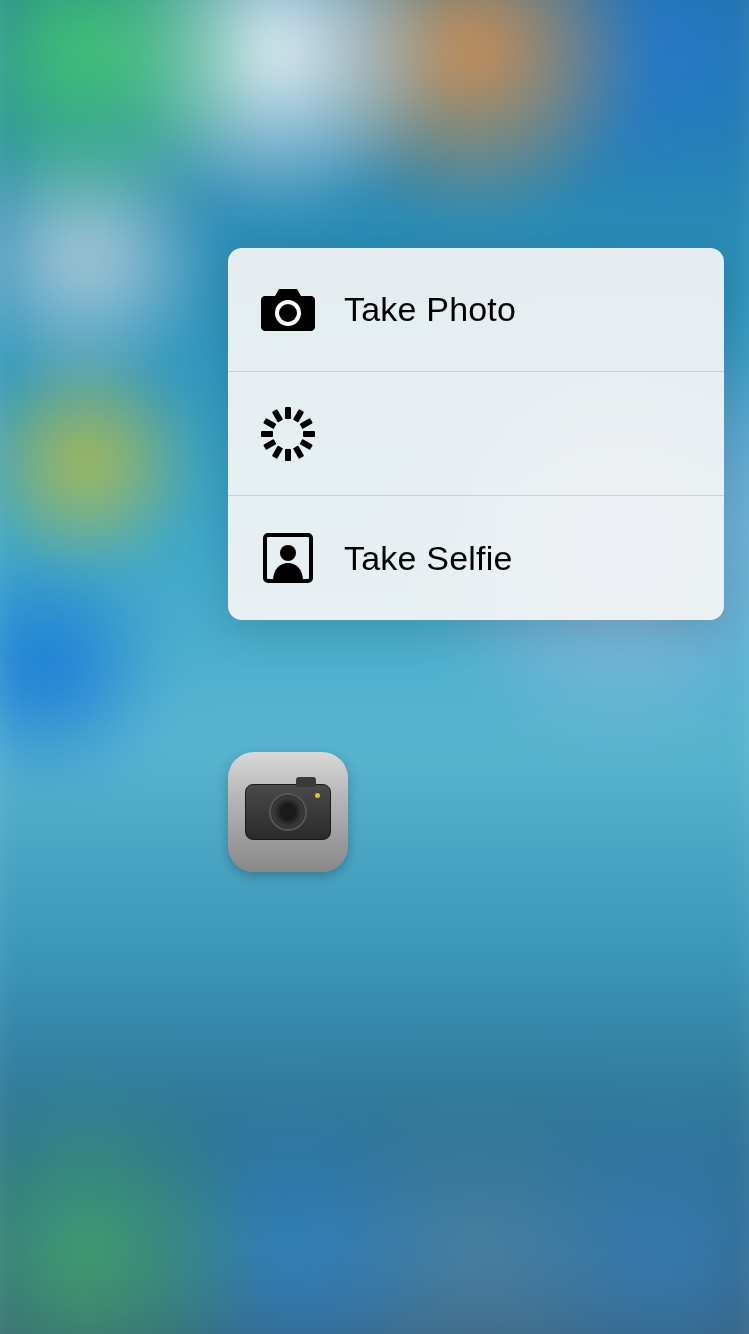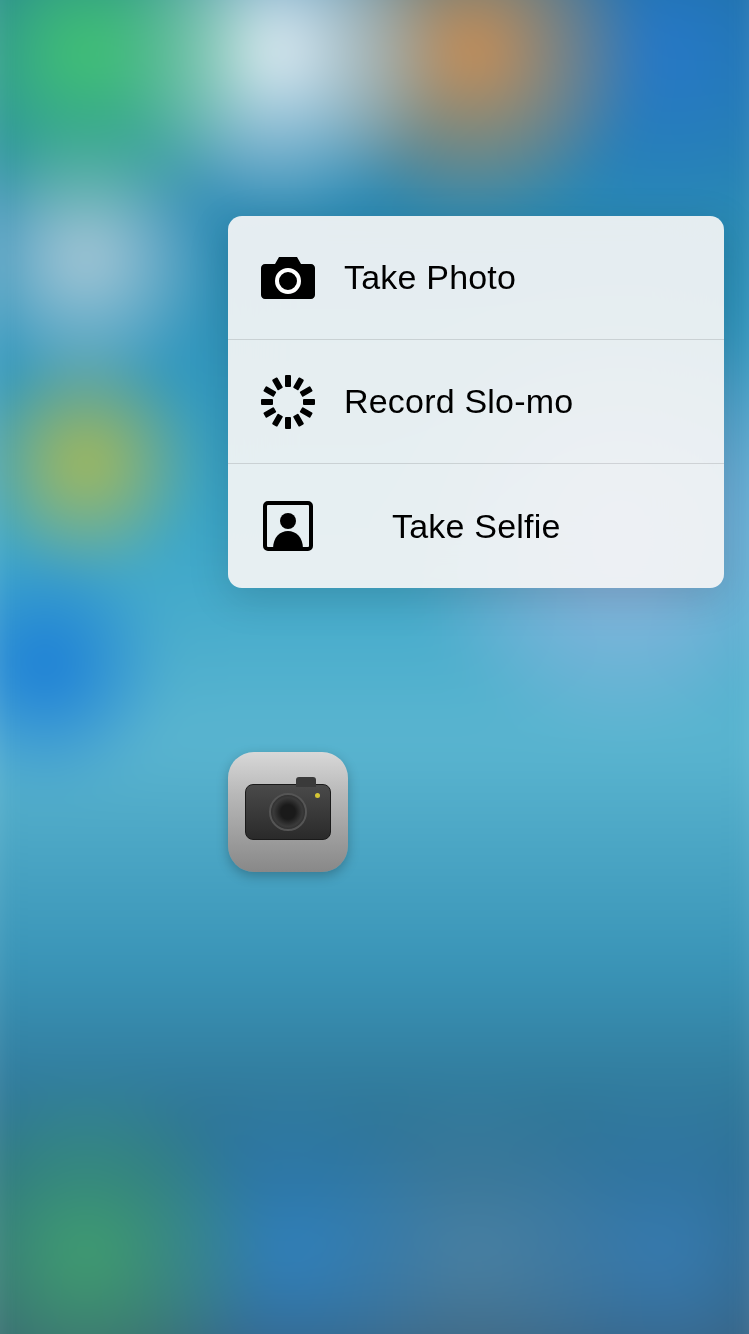--- a/index.html
+++ b/index.html
@@ -33,42 +33,41 @@
         radial-gradient(circle at 62% 90%, rgba(100, 160, 200, 0.5) 0%, transparent 12%),
         radial-gradient(circle at 85% 90%, rgba(60, 140, 210, 0.6) 0%, transparent 12%),
         linear-gradient(180deg, #1a6b99 0%, #2a8bb5 20%, #3aa5c8 40%, #5ab5d0 55%, #3a95b8 70%, #2a6888 85%, #3a5870 100%);
       filter: blur(22px);
       transform: scale(1.1);
     }
     
     .quick-action-menu {
       position: absolute;
       left: 228px;
-      top: 216px;
+      top: 248px;
       width: 496px;
       background: rgba(245, 245, 245, 0.92);
       backdrop-filter: blur(30px);
       -webkit-backdrop-filter: blur(30px);
       border-radius: 14px;
       overflow: hidden;
       box-shadow: 0 10px 40px rgba(0,0,0,0.15);
     }
     
     .menu-item {
       display: flex;
       align-items: center;
       height: 124px;
       padding-left: 32px;
       border-bottom: 1px solid rgba(0,0,0,0.12);
       cursor: pointer;
     }
     
     .menu-item:last-child {
       border-bottom: none;
-      gap: 48px;
     }
     
     .menu-icon {
       width: 56px;
       height: 56px;
       display: flex;
       align-items: center;
       justify-content: center;
       margin-right: 28px;
       flex-shrink: 0;
@@ -169,21 +168,20 @@
             <rect x="-3" y="-27" width="6" height="12" fill="#000" rx="1" transform="rotate(180)"></rect>
             <rect x="-3" y="-27" width="6" height="12" fill="#000" rx="1" transform="rotate(210)"></rect>
             <rect x="-3" y="-27" width="6" height="12" fill="#000" rx="1" transform="rotate(240)"></rect>
             <rect x="-3" y="-27" width="6" height="12" fill="#000" rx="1" transform="rotate(270)"></rect>
             <rect x="-3" y="-27" width="6" height="12" fill="#000" rx="1" transform="rotate(300)"></rect>
             <rect x="-3" y="-27" width="6" height="12" fill="#000" rx="1" transform="rotate(330)"></rect>
           </g>
         </g>
       </svg>
     </span>
-    <span class="menu-label">Record Slo-mo</span>
   </div>
 
 
   <div class="menu-item">
     <span class="menu-icon">
       <svg width="50" height="50" viewBox="0 0 50 50">
         <rect x="2" y="2" width="46" height="46" rx="3" fill="none" stroke="#000" stroke-width="4"></rect>
         <circle cx="25" cy="20" r="8" fill="#000"></circle>
         <path d="M 10 48 C 10 36 17 30 25 30 C 33 30 40 36 40 48 Z" fill="#000"></path>
       </svg>

